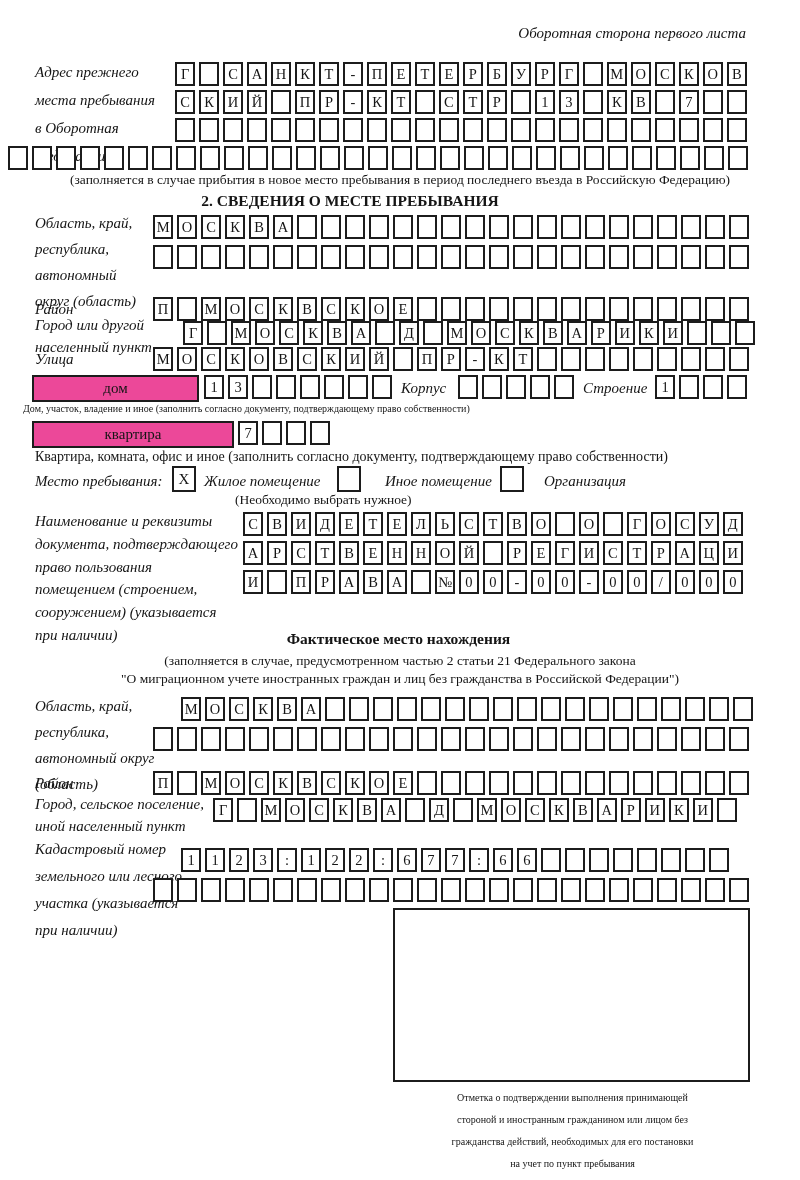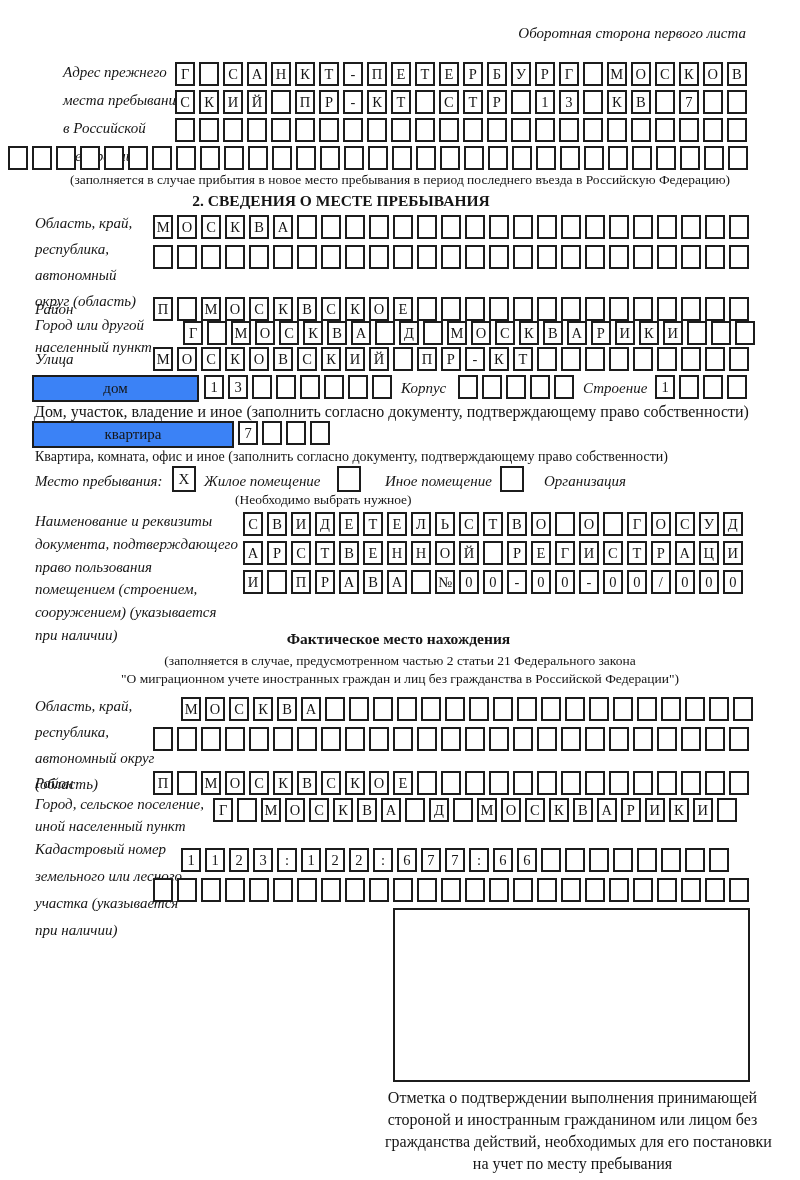--- a/index.html
+++ b/index.html
@@ -6,39 +6,39 @@
   #page{position:relative;width:800px;height:1180px;background:#ffffff;overflow:hidden;
         font-family:"Liberation Serif","DejaVu Serif",serif;color:#151515;}
   .abs{position:absolute;white-space:nowrap;}
   .lbl{font-size:15px;line-height:26px;font-style:italic;}
   .note{font-size:13.5px;}
   .title{font-size:15.5px;font-weight:bold;}
   .cellrow{position:absolute;display:flex;gap:3.8px;}
   .cell{flex:none;width:16.2px;height:20px;border:2px solid #1c1c1c;
         display:flex;align-items:center;justify-content:center;
         font-size:14.5px;background:#fff;}
-  .labelbox{position:absolute;height:23px;border:2px solid #1c1c1c;background:#3b82f6;
+  .labelbox{position:absolute;height:23px;border:2px solid #1c1c1c;background:#ec4899;
         display:flex;align-items:center;justify-content:center;font-size:15px;}
   .checkbox{display:inline-block;width:20px;height:22px;border:2px solid #1c1c1c;
         text-align:center;font-size:15px;line-height:22px;vertical-align:middle;background:#fff;}
   .bigbox{position:absolute;border:2px solid #1c1c1c;background:#fff;}
   .center{text-align:center;}
   .mline div{white-space:nowrap;}
 </style>
 </head>
 <body>
 
 <div id="page">
 
   <div class="abs lbl" style="top:20px;right:54px;">Оборотная сторона первого листа</div>
 
-  <div class="abs lbl mline" style="left:35px;top:58px;line-height:28px;margin-left:28px;">
+  <div class="abs lbl mline" style="left:35px;top:58px;line-height:28px;">
     <div>Адрес прежнего</div>
     <div>места пребывания</div>
-    <div>в Российской</div>
+    <div>в Оборотная</div>
     <div>Федерации</div>
   </div>
   <div class="cellrow" style="left:175px;top:62px;">
       <span class="cell">Г</span>
       <span class="cell"></span>
       <span class="cell">С</span>
       <span class="cell">А</span>
       <span class="cell">Н</span>
       <span class="cell">К</span>
       <span class="cell">Т</span>
@@ -140,21 +140,21 @@
       <span class="cell"></span>
       <span class="cell"></span>
       <span class="cell"></span>
       <span class="cell"></span>
       <span class="cell"></span>
       <span class="cell"></span>
       <span class="cell"></span>
     </div>
   <div class="abs note center" style="left:0;top:172px;width:800px;">(заполняется в случае прибытия в новое место пребывания в период последнего въезда в Российскую Федерацию)</div>
 
-  <div class="abs title center" style="left:7px;top:192px;width:668px;">2. СВЕДЕНИЯ О МЕСТЕ ПРЕБЫВАНИЯ</div>
+  <div class="abs title center" style="left:16px;top:192px;width:668px;">2. СВЕДЕНИЯ О МЕСТЕ ПРЕБЫВАНИЯ</div>
 
   <div class="abs lbl mline" style="left:35px;top:210px;line-height:26px;">
     <div>Область, край,</div>
     <div>республика,</div>
     <div>автономный</div>
     <div>округ (область)</div>
   </div>
   <div class="cellrow" style="left:153px;top:215px;">
       <span class="cell">М</span>
       <span class="cell">О</span>
@@ -318,21 +318,21 @@
       <span class="cell"></span>
       <span class="cell"></span>
     </div>
   <div class="abs lbl" style="left:583px;top:375px;">Строение</div>
   <div class="cellrow" style="left:655px;top:375px;">
       <span class="cell">1</span>
       <span class="cell"></span>
       <span class="cell"></span>
       <span class="cell"></span>
     </div>
-  <div class="abs note" style="left:34px;top:403px;font-size:16px;">Дом, участок, владение и иное (заполнить согласно документу, подтверждающему право собственности)</div>
+  <div class="abs note" style="left:23px;top:403px;font-size:10px;">Дом, участок, владение и иное (заполнить согласно документу, подтверждающему право собственности)</div>
 
   <div class="labelbox" style="left:32px;top:421px;width:198px;">квартира</div>
   <div class="cellrow" style="left:238px;top:421px;">
       <span class="cell">7</span>
       <span class="cell"></span>
       <span class="cell"></span>
       <span class="cell"></span>
     </div>
   <div class="abs note" style="left:35px;top:449px;font-size:14px;">Квартира, комната, офис и иное (заполнить согласно документу, подтверждающему право собственности)</div>
 
@@ -598,20 +598,20 @@
       <span class="cell"></span>
       <span class="cell"></span>
       <span class="cell"></span>
       <span class="cell"></span>
       <span class="cell"></span>
       <span class="cell"></span>
       <span class="cell"></span>
     </div>
 
   <div class="bigbox" style="left:393px;top:908px;width:353px;height:170px;"></div>
-  <div class="abs center mline" style="left:385px;top:1087px;width:375px;font-size:16px;line-height:22px;white-space:normal;">
+  <div class="abs center mline" style="left:385px;top:1087px;width:375px;font-size:10px;line-height:22px;white-space:normal;">
     <div>Отметка о подтверждении выполнения принимающей</div>
     <div>стороной и иностранным гражданином или лицом без</div>
     <div>гражданства действий, необходимых для его постановки</div>
-    <div>на учет по месту пребывания</div>
+    <div>на учет по пункт пребывания</div>
   </div>
 
 </div>
 
 </body></html>

